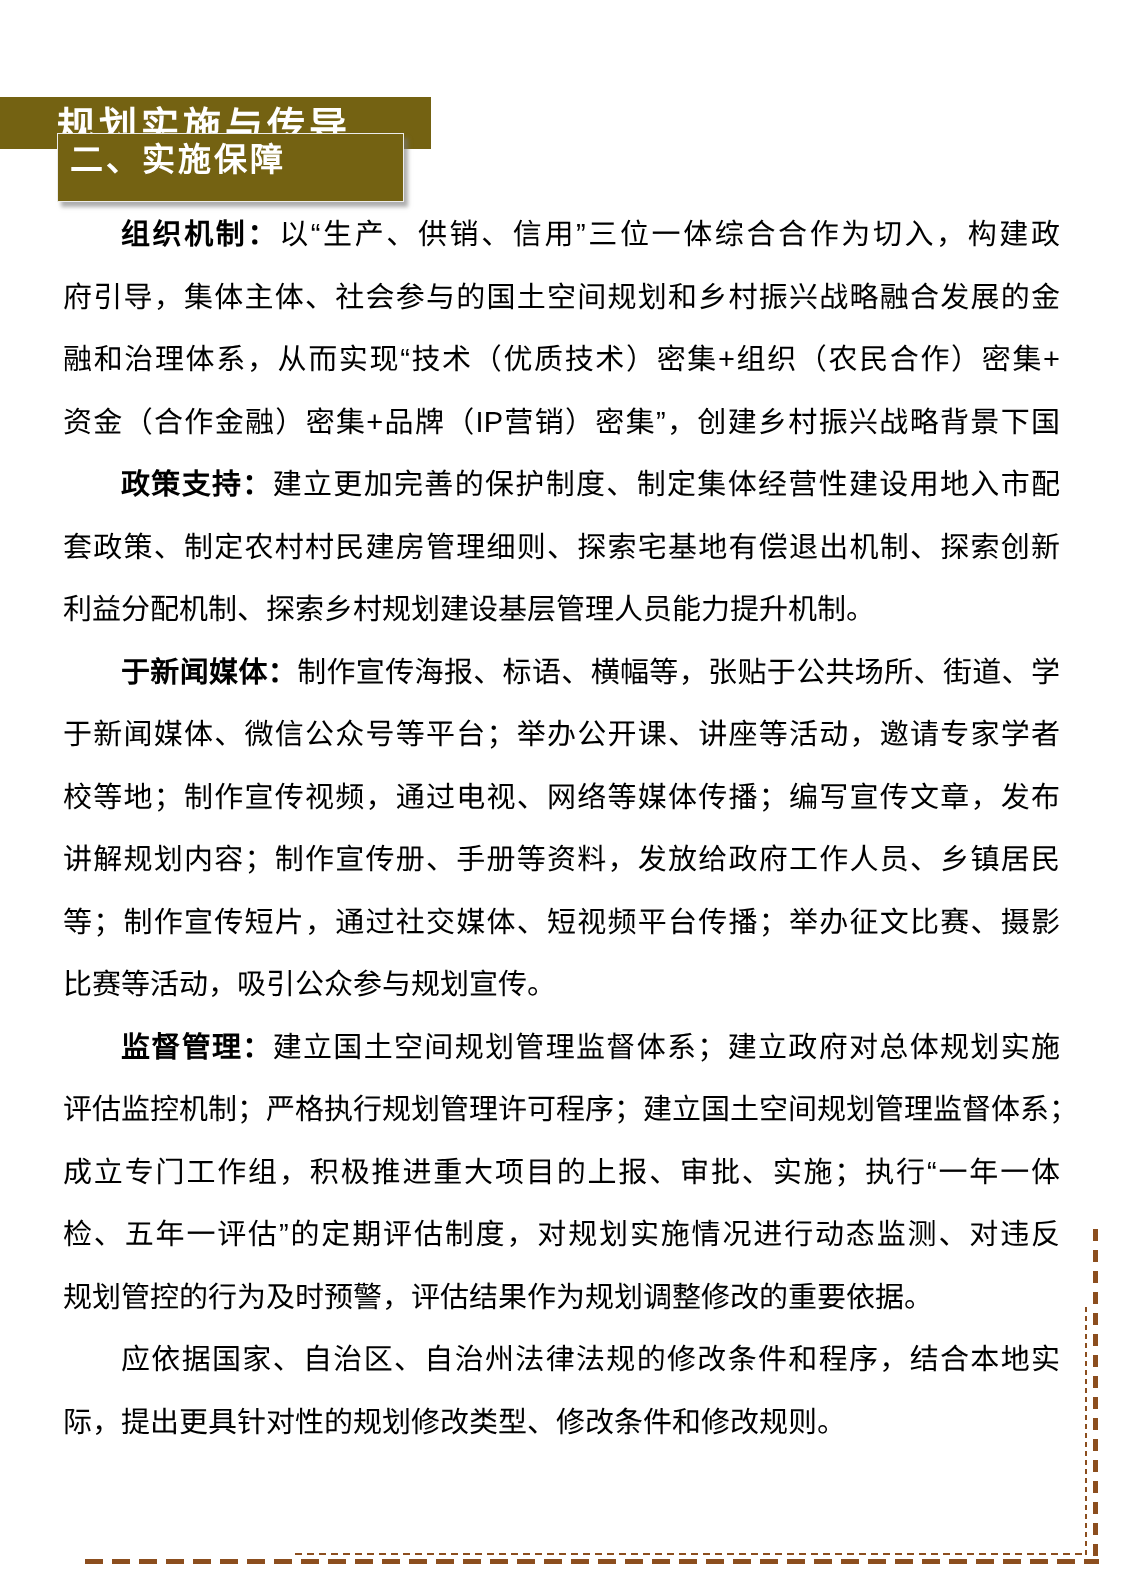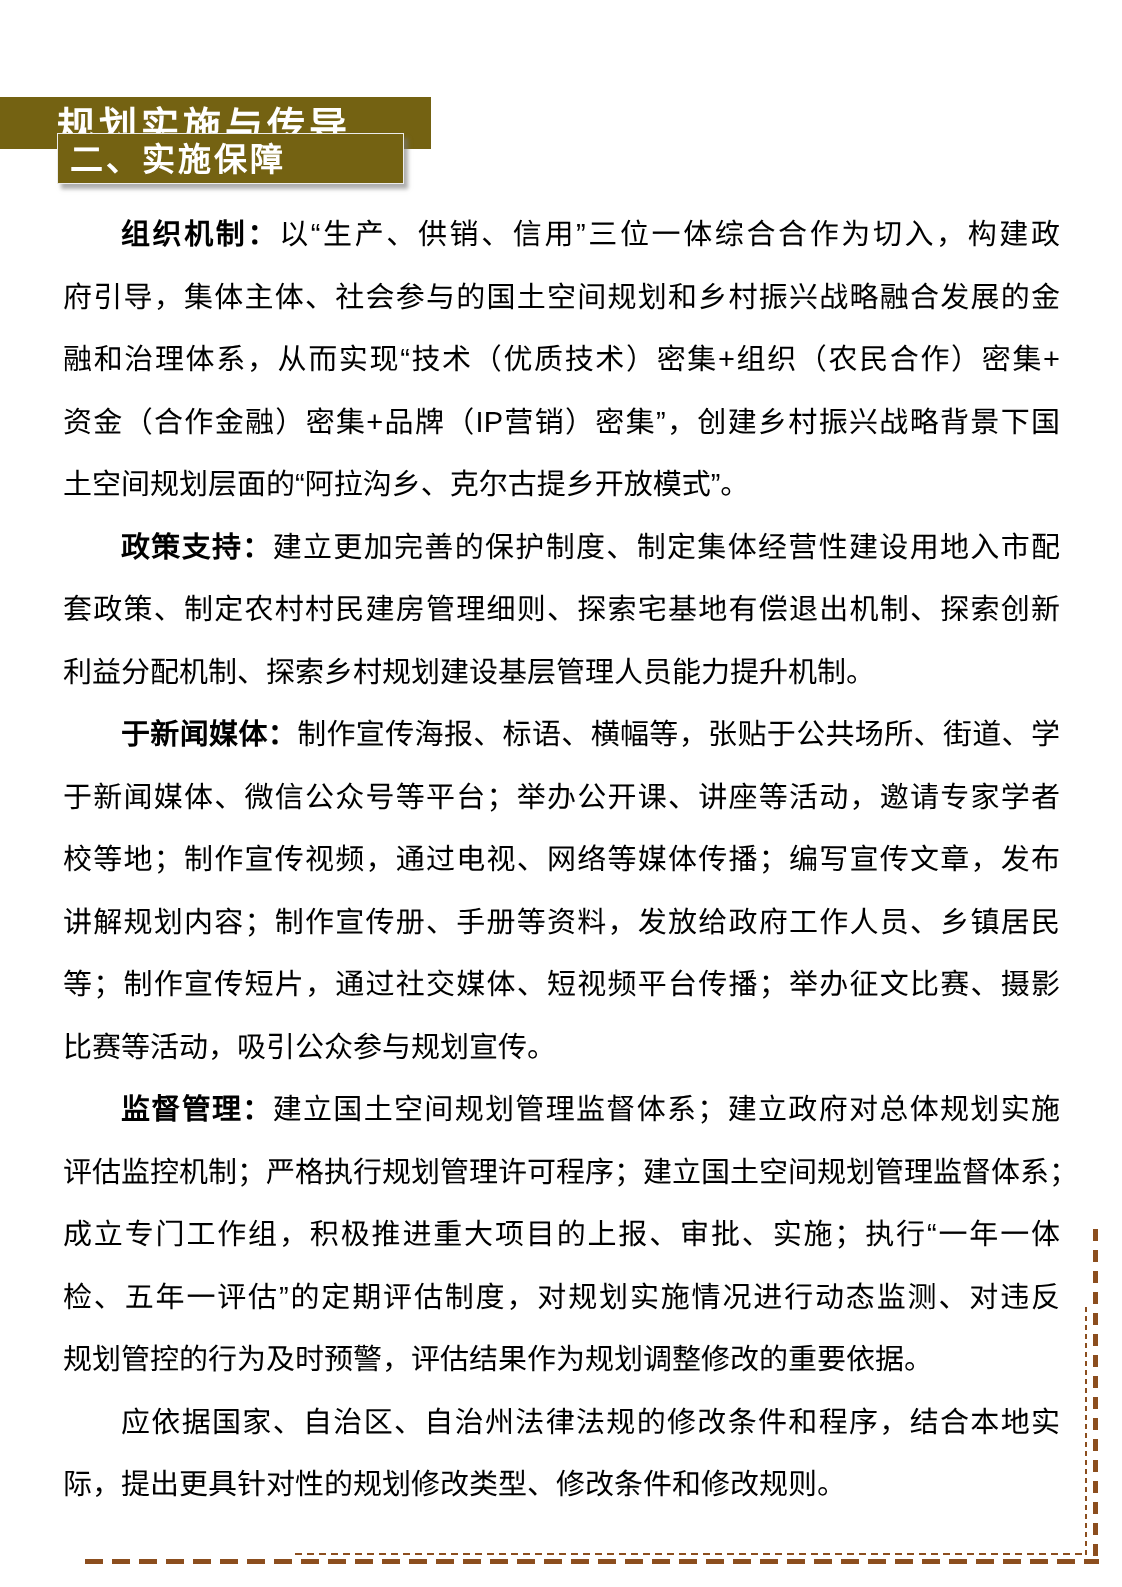--- a/index.html
+++ b/index.html
@@ -31,21 +31,21 @@
     font-weight: bold;
     letter-spacing: 4px;
     white-space: nowrap;
     margin-top: 45px;
   }
   .section-banner {
     position: absolute;
     left: 57px;
     top: 133px;
     width: 347px;
-    height: 51px;
+    height: 69px;
     line-height: 51px;
     padding-left: 12px;
     box-sizing: border-box;
     background: var(--banner-bg, #746212);
     color: var(--banner-text, #ffffff);
     font-size: 33px;
     font-weight: bold;
     letter-spacing: 3px;
     white-space: nowrap;
     border: 1px solid #ececec;
@@ -130,21 +130,20 @@
 
 <div class="title-banner">规划实施与传导</div>
 
 <div class="section-banner">二、实施保障</div>
 
 <div class="doc-body">
     <div class="line first"><b>组织机制：</b>以“生产、供销、信用”三位一体综合合作为切入，构建政</div>
     <div class="line">府引导，集体主体、社会参与的国土空间规划和乡村振兴战略融合发展的金</div>
     <div class="line">融和治理体系，从而实现“技术（优质技术）密集+组织（农民合作）密集+</div>
     <div class="line">资金（合作金融）密集+品牌（IP营销）密集”，创建乡村振兴战略背景下国</div>
-    <div class="line last">土空间规划层面的“阿拉沟乡、克尔古提乡开放模式”。</div>
     <div class="line first"><b>政策支持：</b>建立更加完善的保护制度、制定集体经营性建设用地入市配</div>
     <div class="line">套政策、制定农村村民建房管理细则、探索宅基地有偿退出机制、探索创新</div>
     <div class="line last">利益分配机制、探索乡村规划建设基层管理人员能力提升机制。</div>
     <div class="line first"><b>于新闻媒体：</b>制作宣传海报、标语、横幅等，张贴于公共场所、街道、学</div>
     <div class="line">于新闻媒体、微信公众号等平台；举办公开课、讲座等活动，邀请专家学者</div>
     <div class="line">校等地；制作宣传视频，通过电视、网络等媒体传播；编写宣传文章，发布</div>
     <div class="line">讲解规划内容；制作宣传册、手册等资料，发放给政府工作人员、乡镇居民</div>
     <div class="line">等；制作宣传短片，通过社交媒体、短视频平台传播；举办征文比赛、摄影</div>
     <div class="line last">比赛等活动，吸引公众参与规划宣传。</div>
     <div class="line first"><b>监督管理：</b>建立国土空间规划管理监督体系；建立政府对总体规划实施</div>

